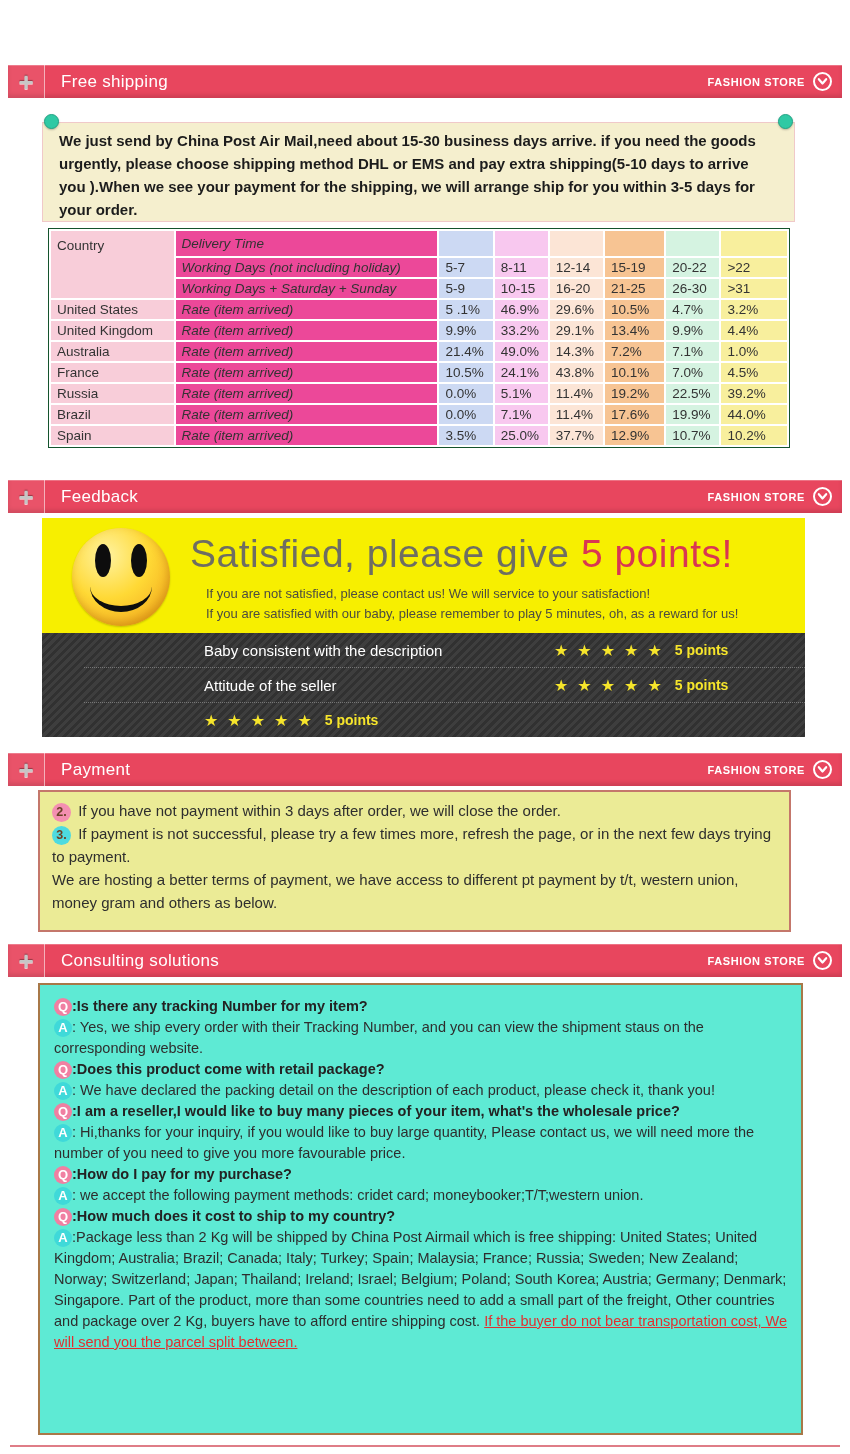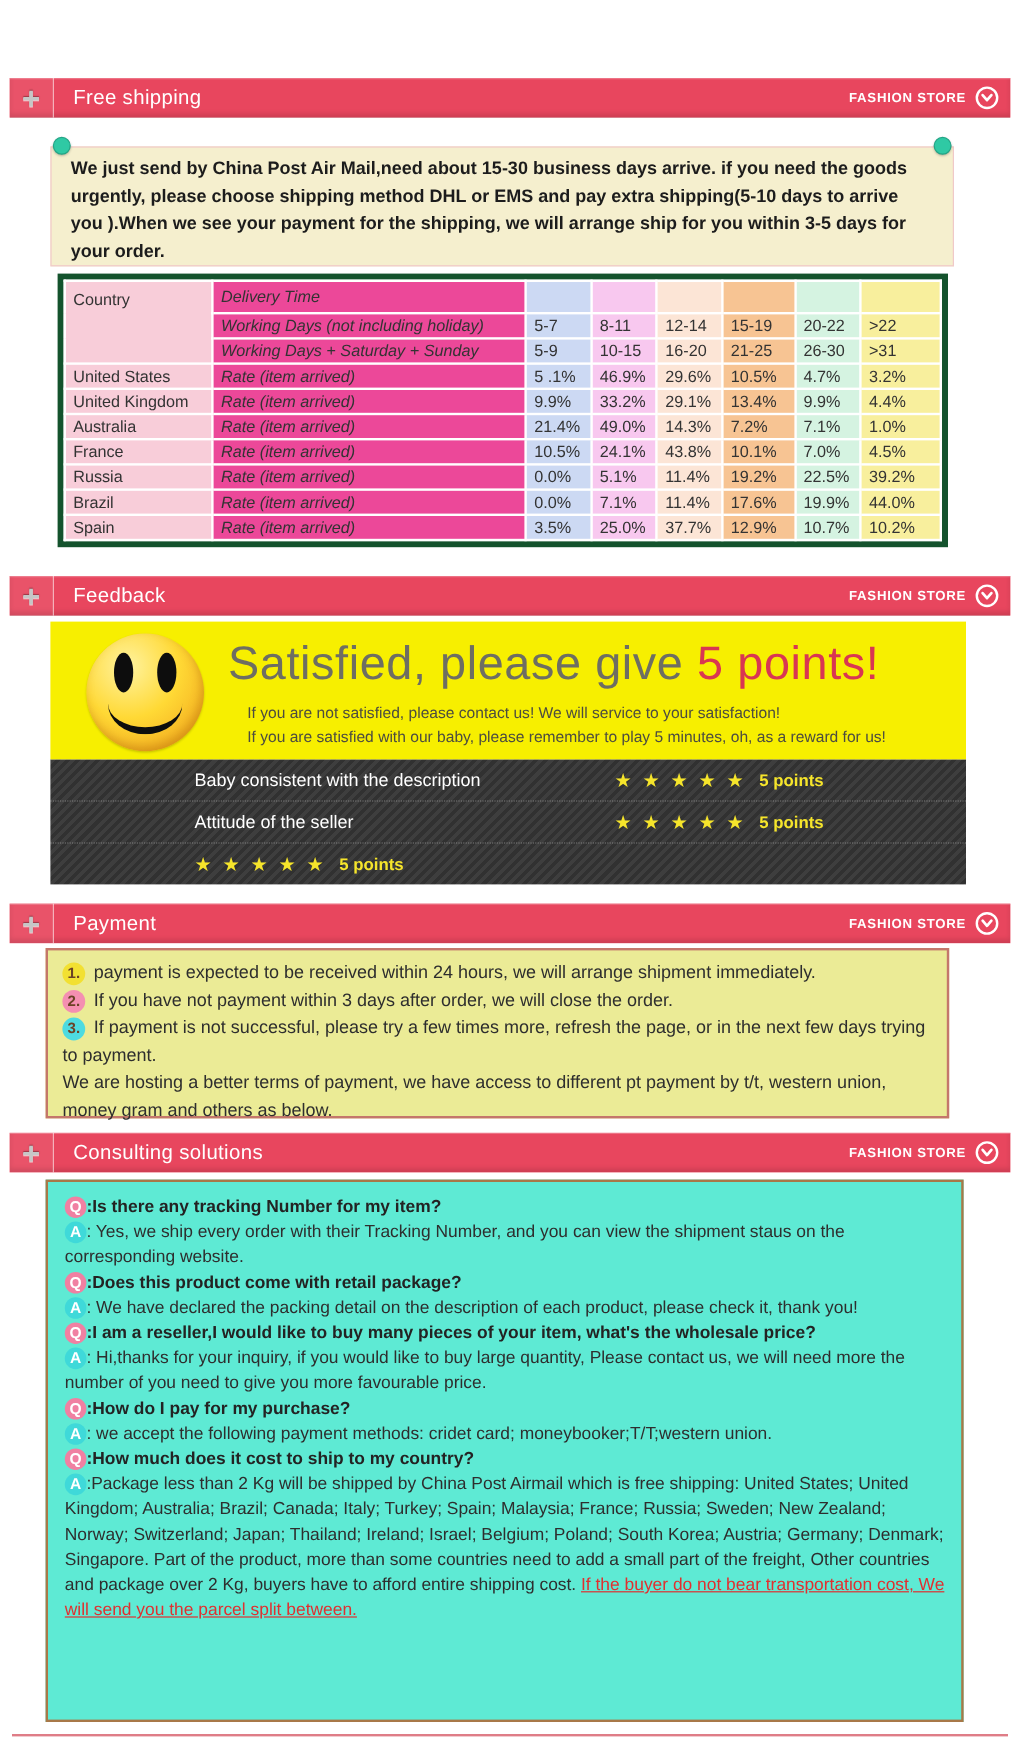--- a/index.html
+++ b/index.html
@@ -22,21 +22,21 @@
 
   
   .notice { position:absolute; left:42px; top:122px; width:753px; height:100px;
             background:#f5efce; border:1px solid #f0c9c9; padding:6px 16px;
             font-size:15px; font-weight:bold; line-height:23px; color:#1c1c1c; }
   .handle { position:absolute; width:15px; height:15px; border-radius:50%;
             background:#2fc9a4; border:1px solid #23a586; box-shadow:0 1px 2px rgba(0,0,0,0.25); }
 
   
   .table-wrap { position:absolute; left:48px; top:228px; width:742px;
-                border:5px solid #14532d; background:#fff; }
+                border:1px solid #14532d; background:#fff; }
   .table-wrap table { border-collapse:collapse; width:100%; font-size:13.5px; color:#333; }
   .table-wrap td { border:2px solid #fff; padding:1px 6px; height:21px; white-space:nowrap; }
   tr.r1 td { height:27px; }
   .c-country { background:#f8cdd9; width:118px; }
   .c-country.rspan { vertical-align:top; padding-top:7px; }
   .c-del { background:#ec4899; width:250px;font-style:italic; }
   .v1 { background:#ccd9f3; width:44px; } .v2 { background:#f8c8ef; width:48px; }
   .v3 { background:#fce5d6; width:52px; } .v4 { background:#f7c493; width:58px; }
   .v5 { background:#d5f3e1; width:52px; } .v6 { background:#f8ef9d; width:64px; }
 
@@ -51,21 +51,21 @@
            border-bottom:6px solid #0d0d0d; border-radius:0 0 55% 55% / 0 0 100% 100%; }
   .headline { position:absolute; left:148px; top:14px; font-size:39px; color:#6e6e62;
               letter-spacing:0.5px; white-space:nowrap; }
   .headline .red { color:#d93652; }
   .banner-sub { position:absolute; left:164px; top:66px; font-size:13px; color:#4c4c40; line-height:20px; }
 
   
   .ratings { position:absolute; left:42px; top:633px; width:763px; height:104px;
              background:repeating-linear-gradient(135deg, #3e3e3e 0 3px, #313131 3px 6px);
              display:flex; flex-direction:column; }
-  .rating-row { flex:1; display:flex; align-items:center; padding-left:120px; }
+  .rating-row { flex:1; display:flex; align-items:center; padding-left:120px;margin-left:42px; }
   .rating-row + .rating-row { border-top:1px dotted rgba(255,255,255,0.3); }
   .r-label { color:#fff; font-size:15px; width:350px; }
   .stars { color:#f6e52b; font-size:16px; letter-spacing:9px; font-family:"DejaVu Sans", sans-serif; }
   .r-points { color:#f6e52b; font-size:14px; font-weight:bold; margin-left:4px;text-align:right; }
 
   
   .payment-box { position:absolute; left:38px; top:790px; width:753px; height:142px;
                  background:#ebeb96; border:2px solid #c4776b; padding:7px 12px;
                  font-size:15px; line-height:23px; color:#2e2e2e; }
   .numc { display:inline-block; width:19px; height:19px; border-radius:50%; text-align:center;
@@ -262,21 +262,20 @@
     <span class="bar-title">Payment</span>
     <span class="store">FASHION STORE</span>
     <span class="chev">
         <svg width="11" height="11" viewBox="0 0 12 12">
           <path d="M2 3.5 L6 8.2 L10 3.5" fill="none" stroke="#fff" stroke-width="2.4" stroke-linecap="round" stroke-linejoin="round"></path>
         </svg>
       </span>
   </div>
 
   <div class="payment-box">
-    <div><span class="numc n1">1.</span><span> payment is expected to be received within 24 hours, we will arrange shipment immediately.</span></div>
     <div><span class="numc n2">2.</span><span> If you have not payment within 3 days after order, we will close the order.</span></div>
     <div><span class="numc n3">3.</span><span> If payment is not successful, please try a few times more, refresh the page, or in the next few days trying to payment.</span></div>
     <div>We are hosting a better terms of payment, we have access to different pt payment by t/t, western union, money gram and others as below.</div>
   </div>
 
   <div class="bar" style="top:944px">
     <div class="plus-box">
         <span class="plus">+</span>
       </div>
     <span class="bar-title">Consulting solutions</span>

